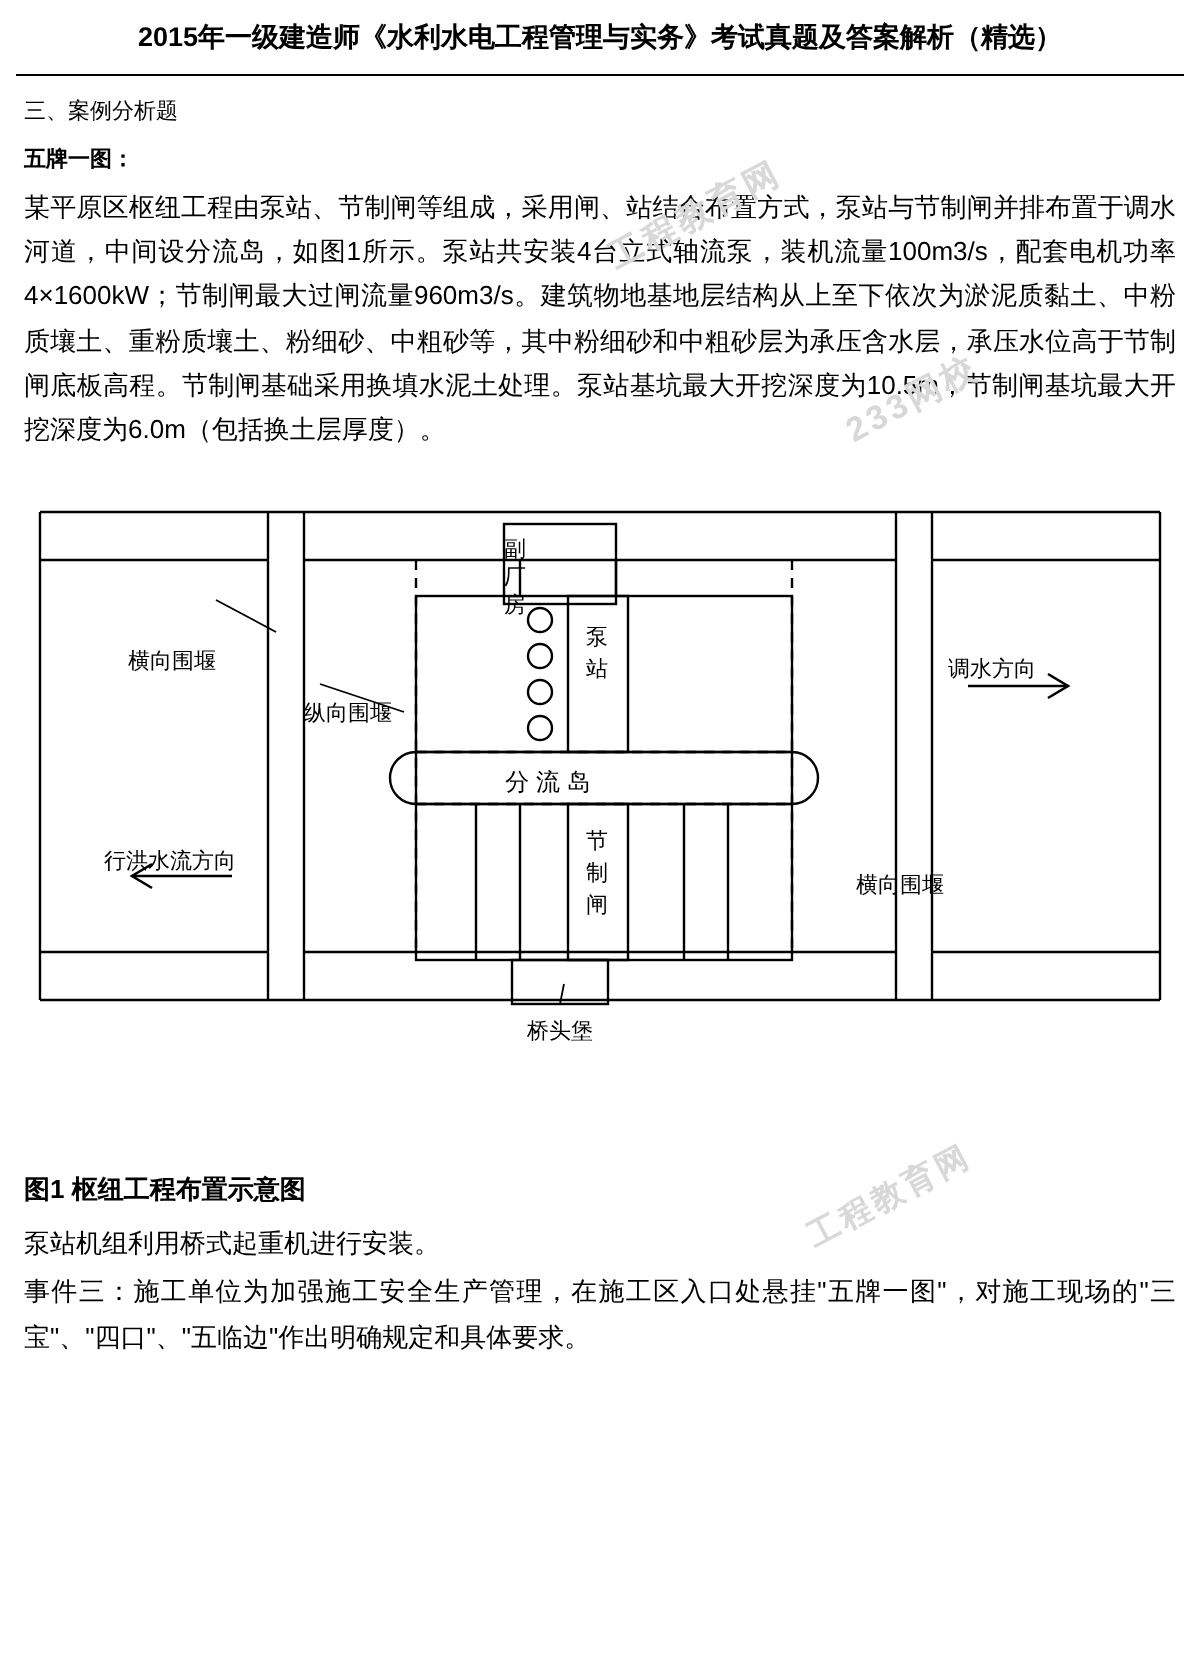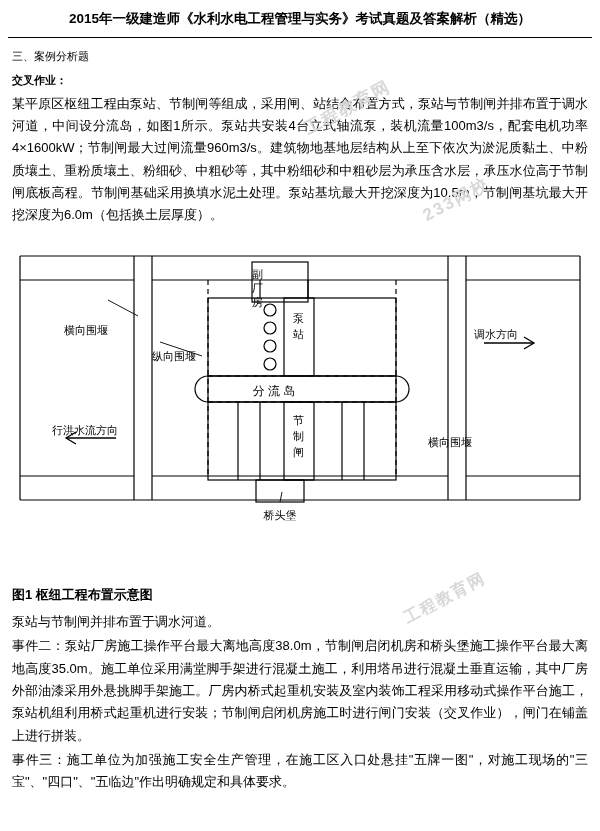--- a/index.html
+++ b/index.html
@@ -80,21 +80,21 @@
 <div class="page">
 
   <div class="watermark wm1">工程教育网</div>
   <div class="watermark wm2">233网校</div>
   <div class="watermark wm3">工程教育网</div>
 
   <div class="title">2015年一级建造师《水利水电工程管理与实务》考试真题及答案解析（精选）</div>
   <hr class="rule">
 
   <div class="sec-head">三、案例分析题</div>
-  <div class="sec-head bold">交叉作业：</div>
+  <div class="sec-head bold">五牌一图：</div>
 
   <div class="body-text">某平原区枢纽工程由泵站、节制闸等组成，采用闸、站结合布置方式，泵站与节制闸并排布置于调水河道，中间设分流岛，如图1所示。泵站共安装4台立式轴流泵，装机流量100m3/s，配套电机功率4×1600kW；节制闸最大过闸流量960m3/s。建筑物地基地层结构从上至下依次为淤泥质黏土、中粉质壤土、重粉质壤土、粉细砂、中粗砂等，其中粉细砂和中粗砂层为承压含水层，承压水位高于节制闸底板高程。节制闸基础采用换填水泥土处理。泵站基坑最大开挖深度为10.5m，节制闸基坑最大开挖深度为6.0m（包括换土层厚度）。</div>
 
   <div class="fig-wrap">
     <svg class="fig-svg" width="576" height="305" viewBox="0 0 576 305" xmlns="http://www.w3.org/2000/svg">
       <g fill="none" stroke="#000" stroke-width="1.2">
 
         <line x1="8" y1="18" x2="568" y2="18"></line>
         <line x1="8" y1="262" x2="568" y2="262"></line>
 
@@ -180,17 +180,16 @@
         <text x="140" y="122" font-size="11">纵向围堰</text>
         <text x="416" y="208" font-size="11">横向围堰</text>
         <text x="40" y="196" font-size="11">行洪水流方向</text>
         <text x="462" y="100" font-size="11">调水方向</text>
       </g>
     </svg>
   </div>
 
   <div class="fig-caption">图1  枢纽工程布置示意图</div>
 
-  <div class="body-text">泵站与节制闸并排布置于调水河道。</div>
-  <div class="body-text">事件二：泵站厂房施工操作平台最大离地高度38.0m，节制闸启闭机房和桥头堡施工操作平台最大离地高度35.0m。施工单位采用满堂脚手架进行混凝土施工，利用塔吊进行混凝土垂直运输，其中厂房外部油漆采用外悬挑脚手架施工。厂房内桥式起重机安装及室内装饰工程采用移动式操作平台施工，泵站机组利用桥式起重机进行安装；节制闸启闭机房施工时进行闸门安装（交叉作业），闸门在铺盖上进行拼装。</div>
+  <div class="body-text">泵站机组利用桥式起重机进行安装。</div>
   <div class="body-text">事件三：施工单位为加强施工安全生产管理，在施工区入口处悬挂"五牌一图"，对施工现场的"三宝"、"四口"、"五临边"作出明确规定和具体要求。</div>
 
 </div>
 
 </body></html>

